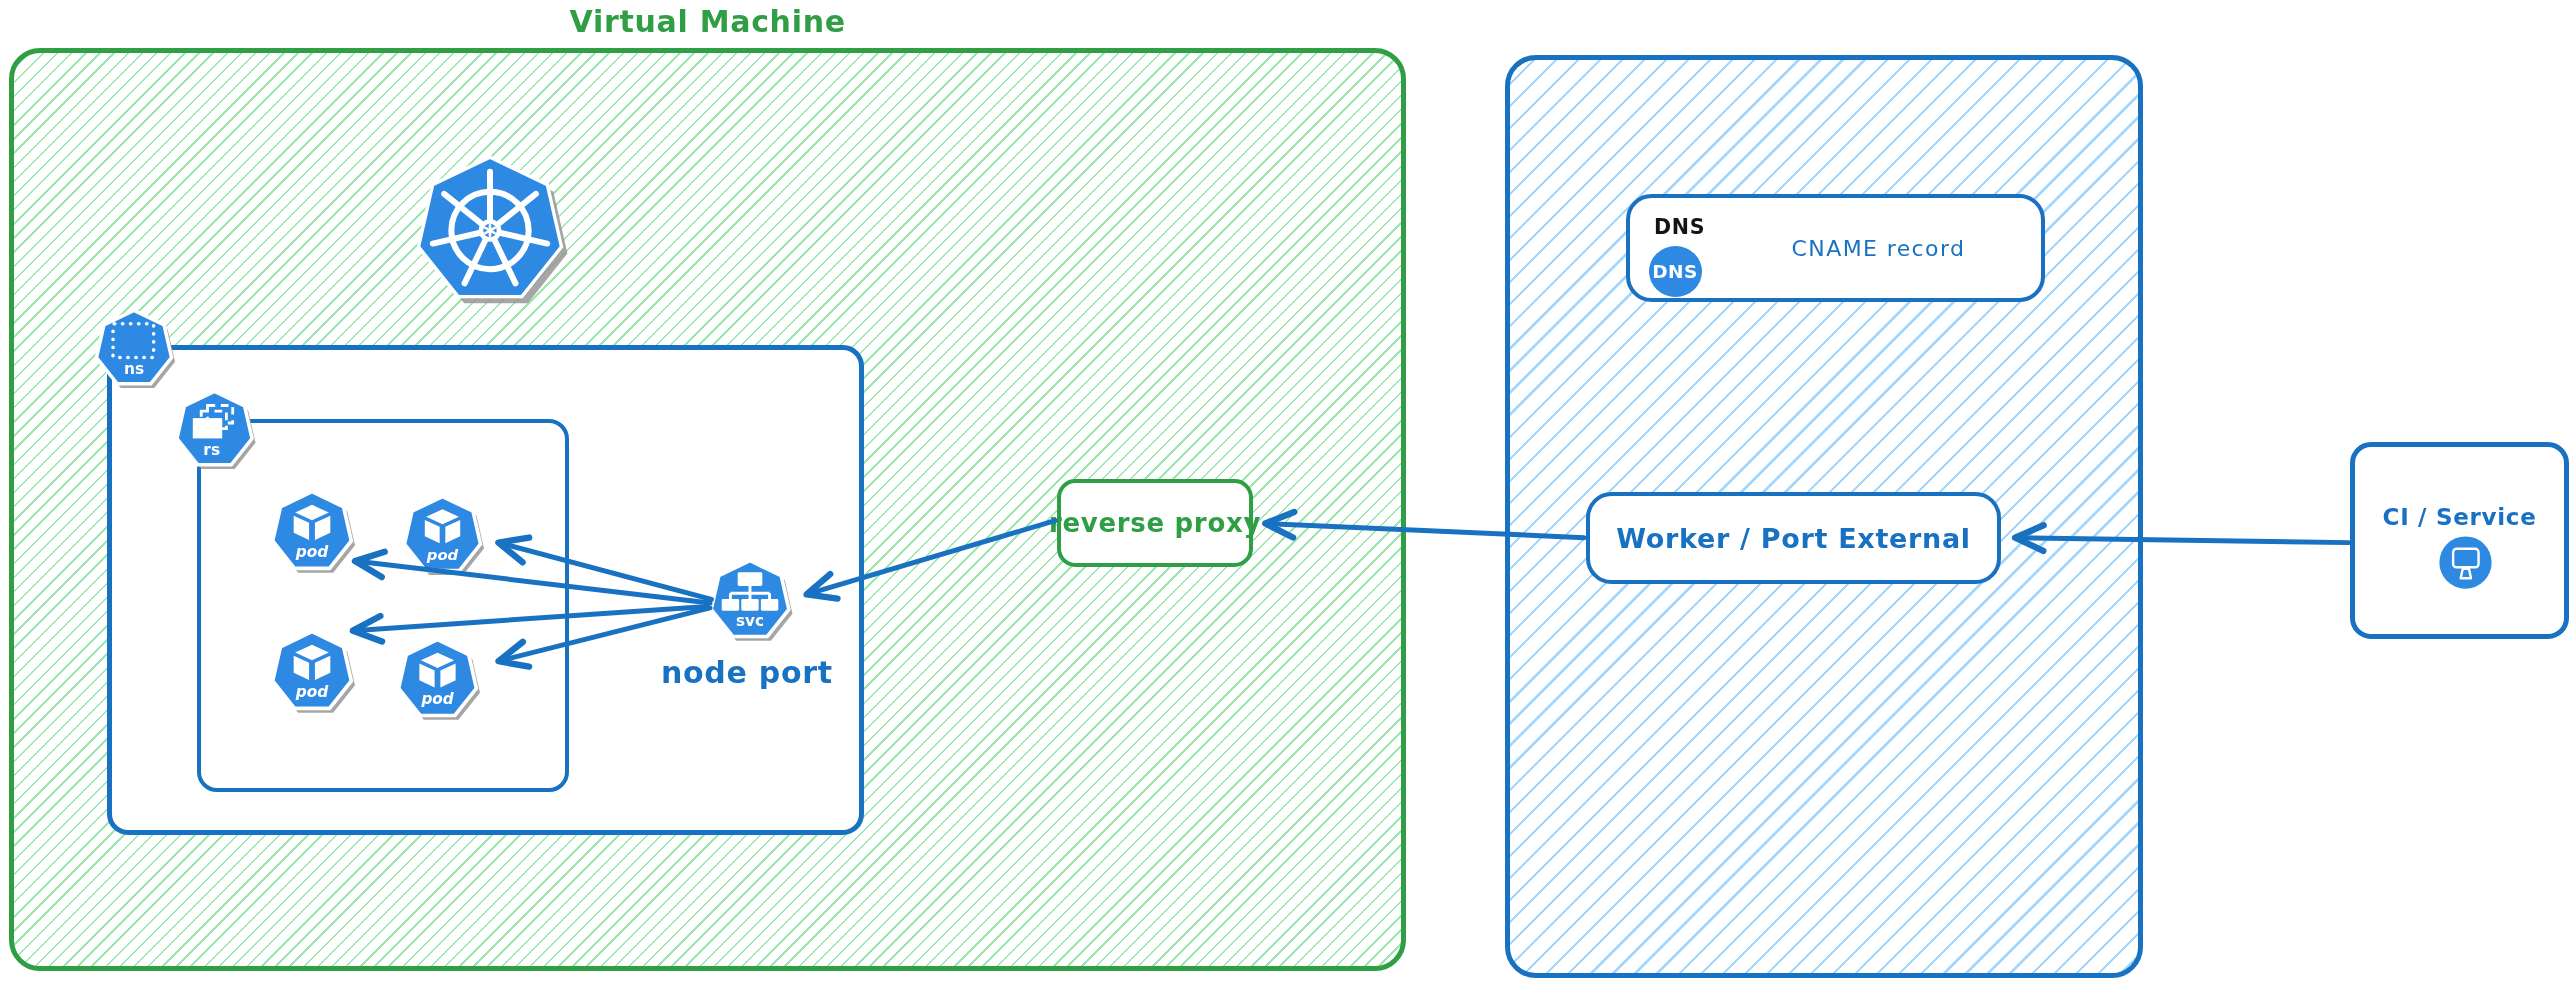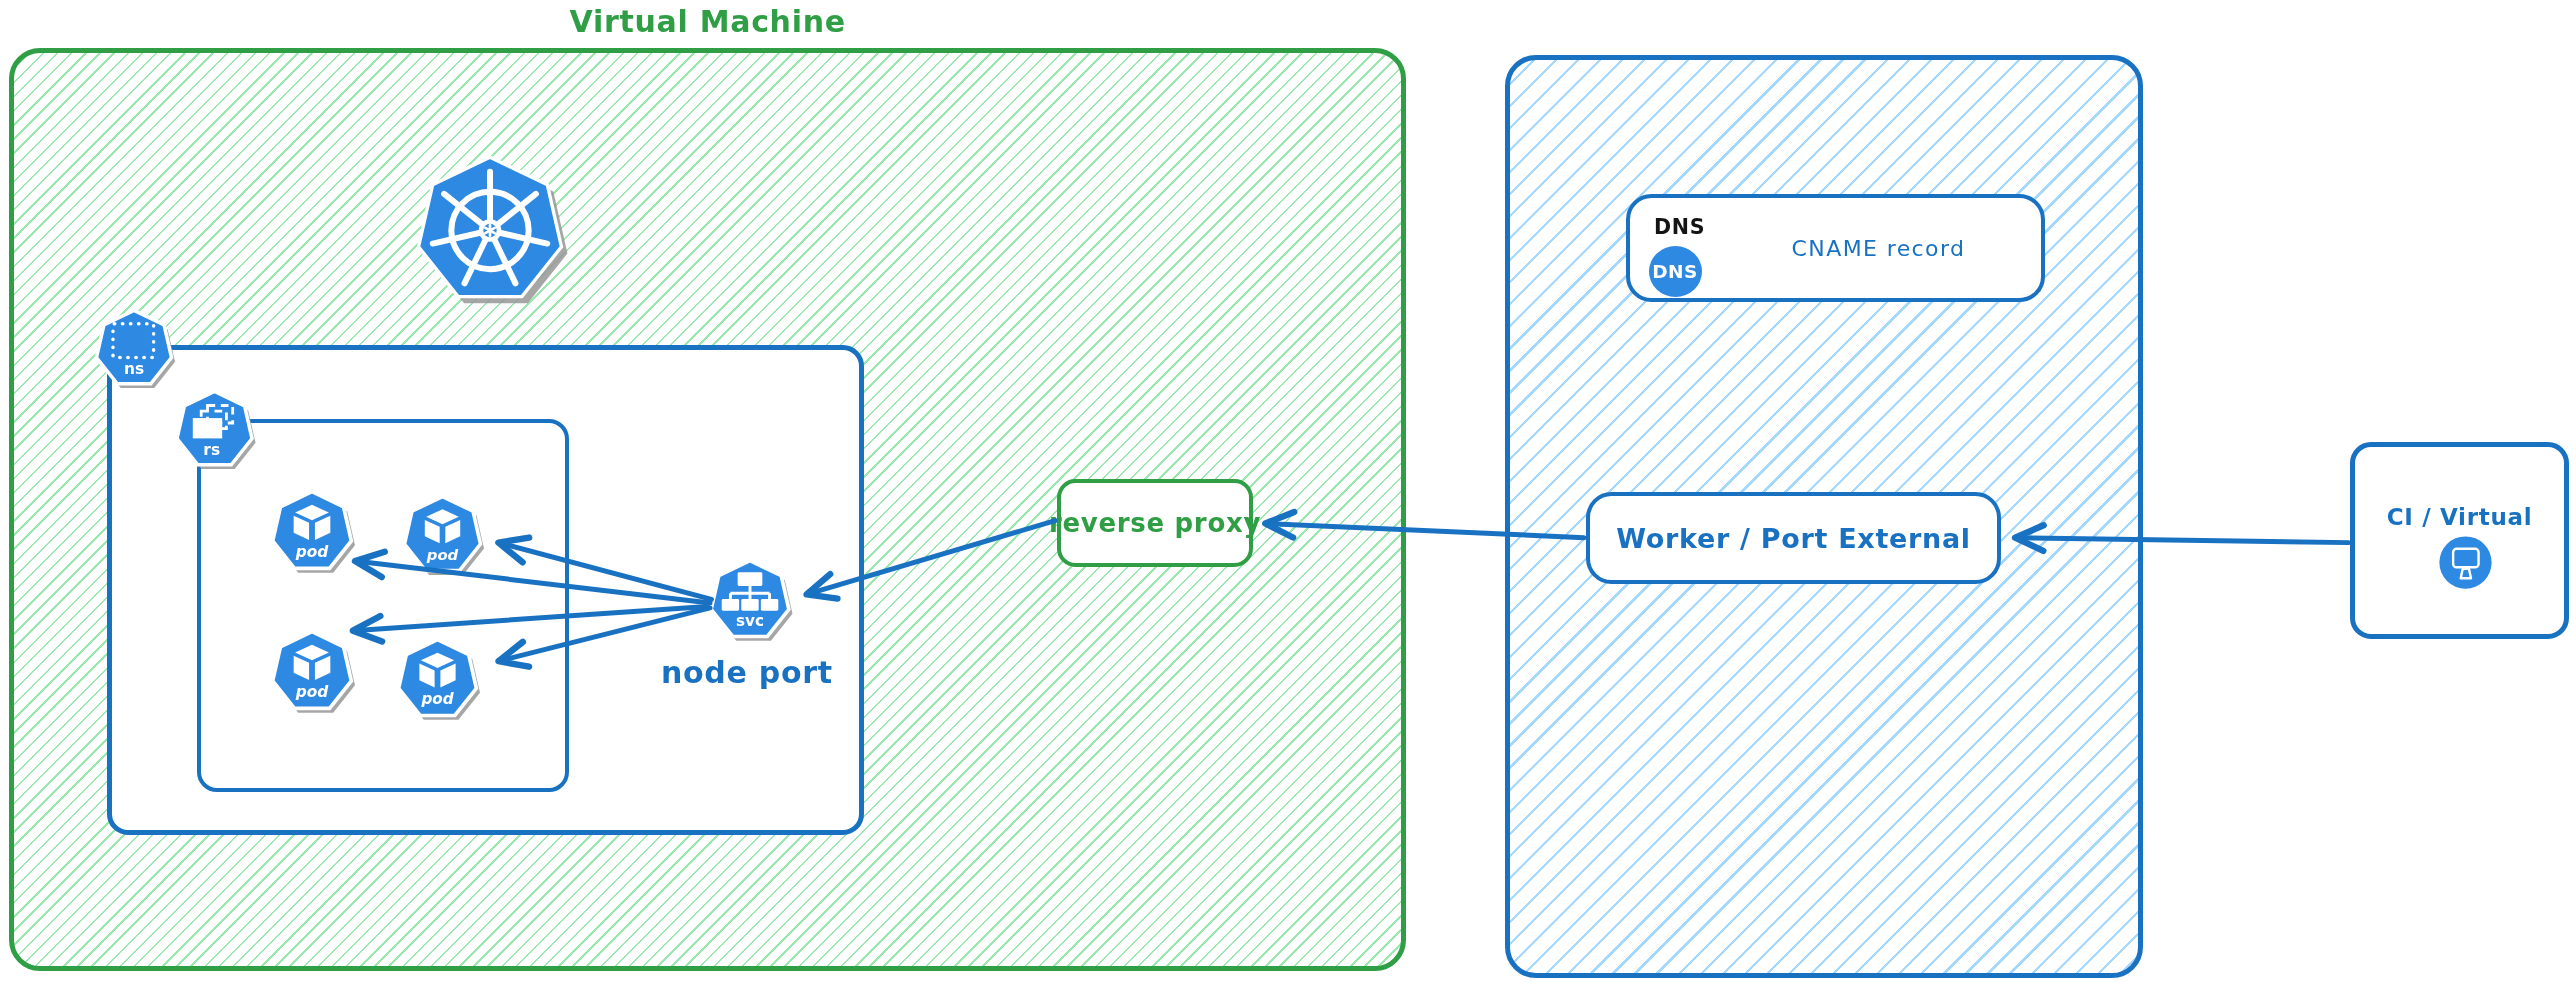--- a/index.html
+++ b/index.html
@@ -217,21 +217,21 @@
       <span>DNS</span>
     </span>
     <span class="abs cname-label">CNAME record</span>
   </div>
 
   <div class="abs card worker-card">
     <span>Worker / Port External</span>
   </div>
 
   <div class="abs ci-card"></div>
-  <div class="abs ci-label">CI / Virtual</div>
+  <div class="abs ci-label">CI / Service</div>
   <svg class="abs" style="left:2438px;top:535px" width="55" height="55" viewBox="0 0 80 80">
     <circle cx="40" cy="40" r="38" fill="var(--icon-blue)"></circle>
     <g stroke="#fff" stroke-width="3.5" fill="none" stroke-linejoin="round">
       <rect x="22" y="20" width="37" height="27" rx="5"></rect>
       <path d="M36,49 L45,49 L48,63 L33,63 Z"></path>
     </g>
   </svg>
 
   <svg id="arrows" class="abs" width="2576" height="983" viewBox="0 0 3628 1384">
     <defs>

